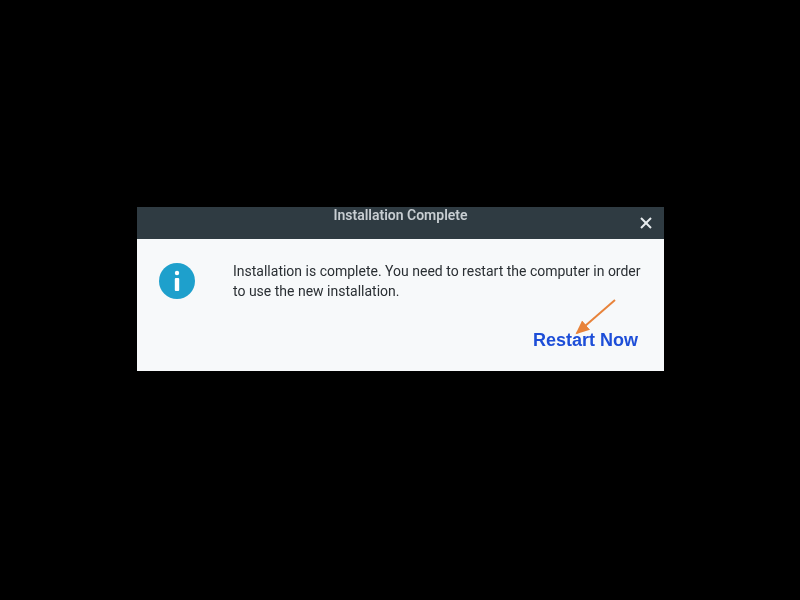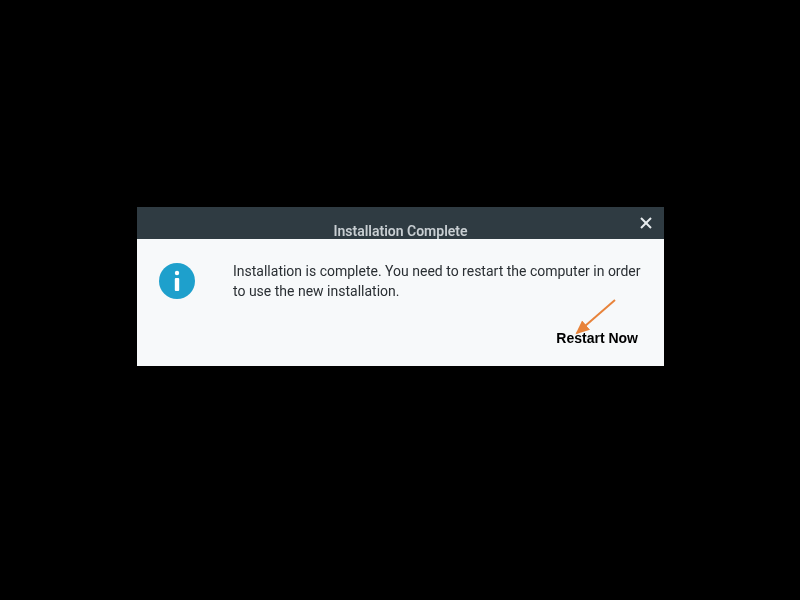--- a/index.html
+++ b/index.html
@@ -20,21 +20,21 @@
       left: 137px;
       top: 207px;
       width: 527px;
       background: #f7f9fa;
       box-shadow: 0 2px 10px rgba(0,0,0,0.3);
     }
     .dialog-header {
       background: #2f3b42;
       height: 32px;
       display: flex;
-      align-items: flex-end;
+      align-items: flex-start;
       justify-content: center;
       position: relative;
     }
     .dialog-title {
       color: #c8ced2;
       font-size: 14px;
       font-weight: 600;
     }
     .close-button {
       position: absolute;
@@ -82,22 +82,22 @@
       color: #2a2f33;
       font-size: 14px;
       line-height: 1.45;
     }
     .dialog-actions {
       margin-top: 26px;
       display: flex;
       justify-content: flex-end;
     }
     .restart-button {
-      color: #000000;
-      font-size: 14px;
+      color: #1d4ed8;
+      font-size: 18px;
       font-weight: 700;
       cursor: pointer;
       background: none;
       border: none;
       padding: 2px 4px;
     }
     .annotation-arrow {
       position: absolute;
       left: 565px;
       top: 295px;

